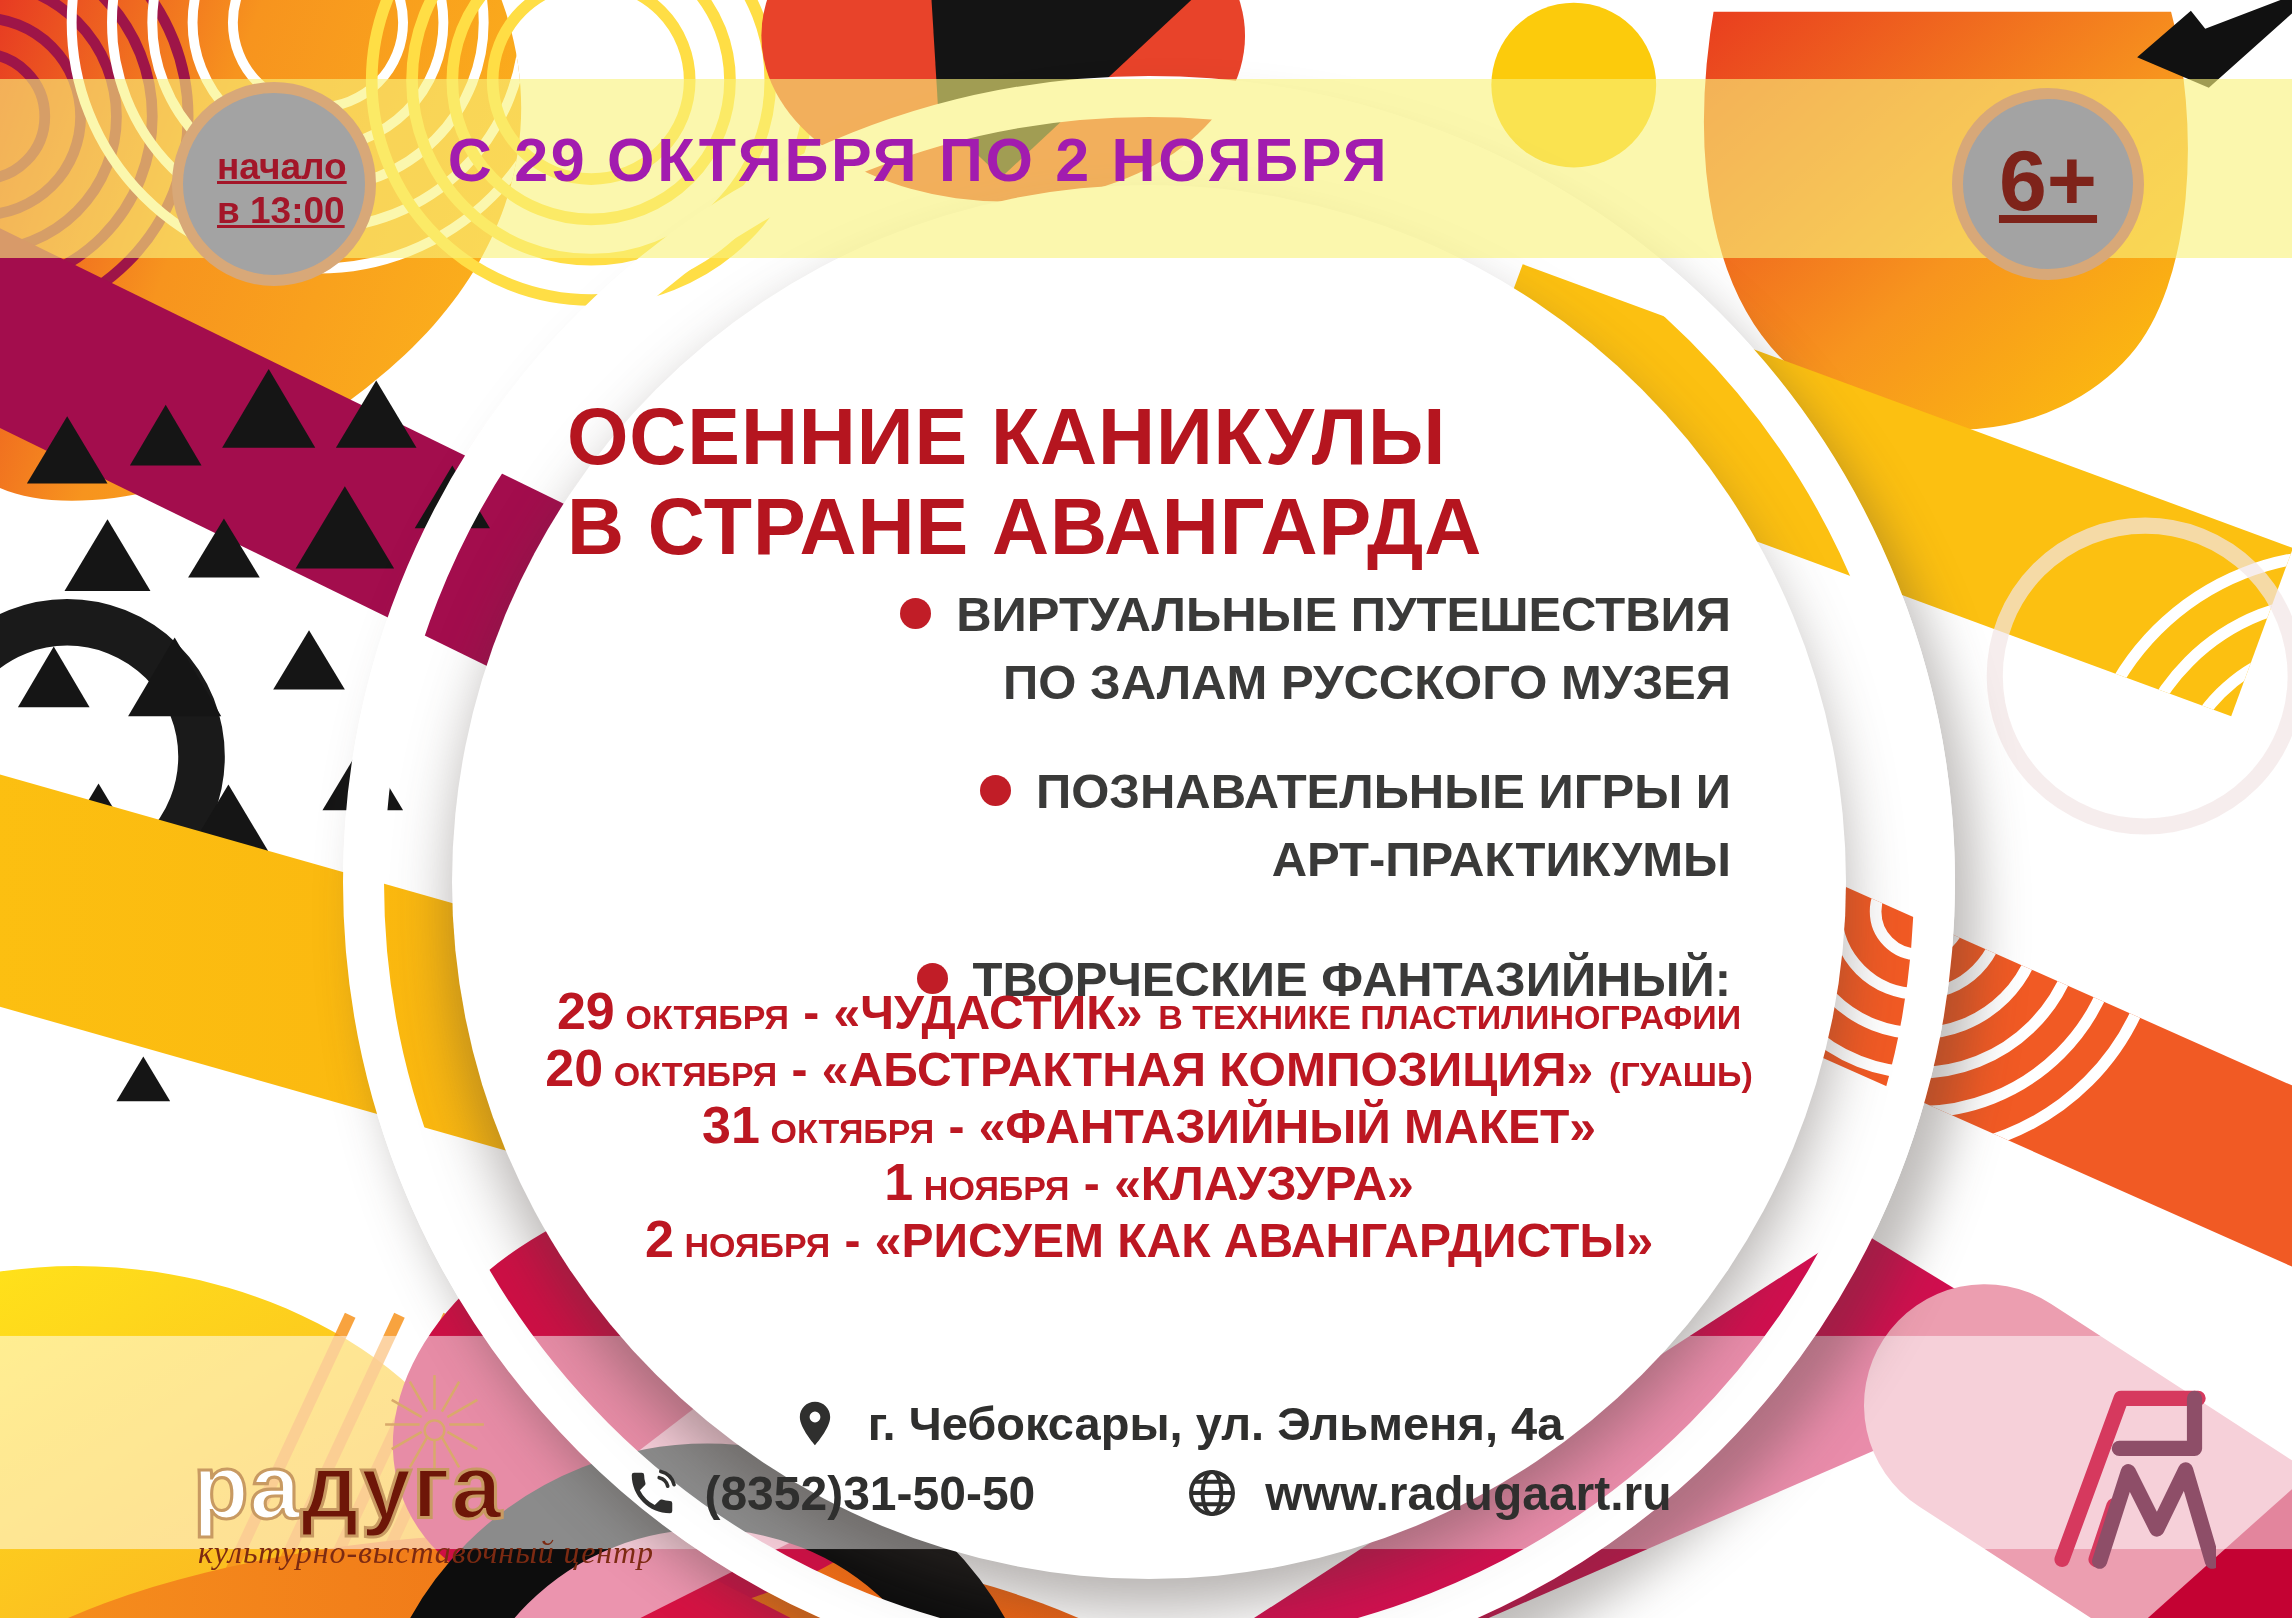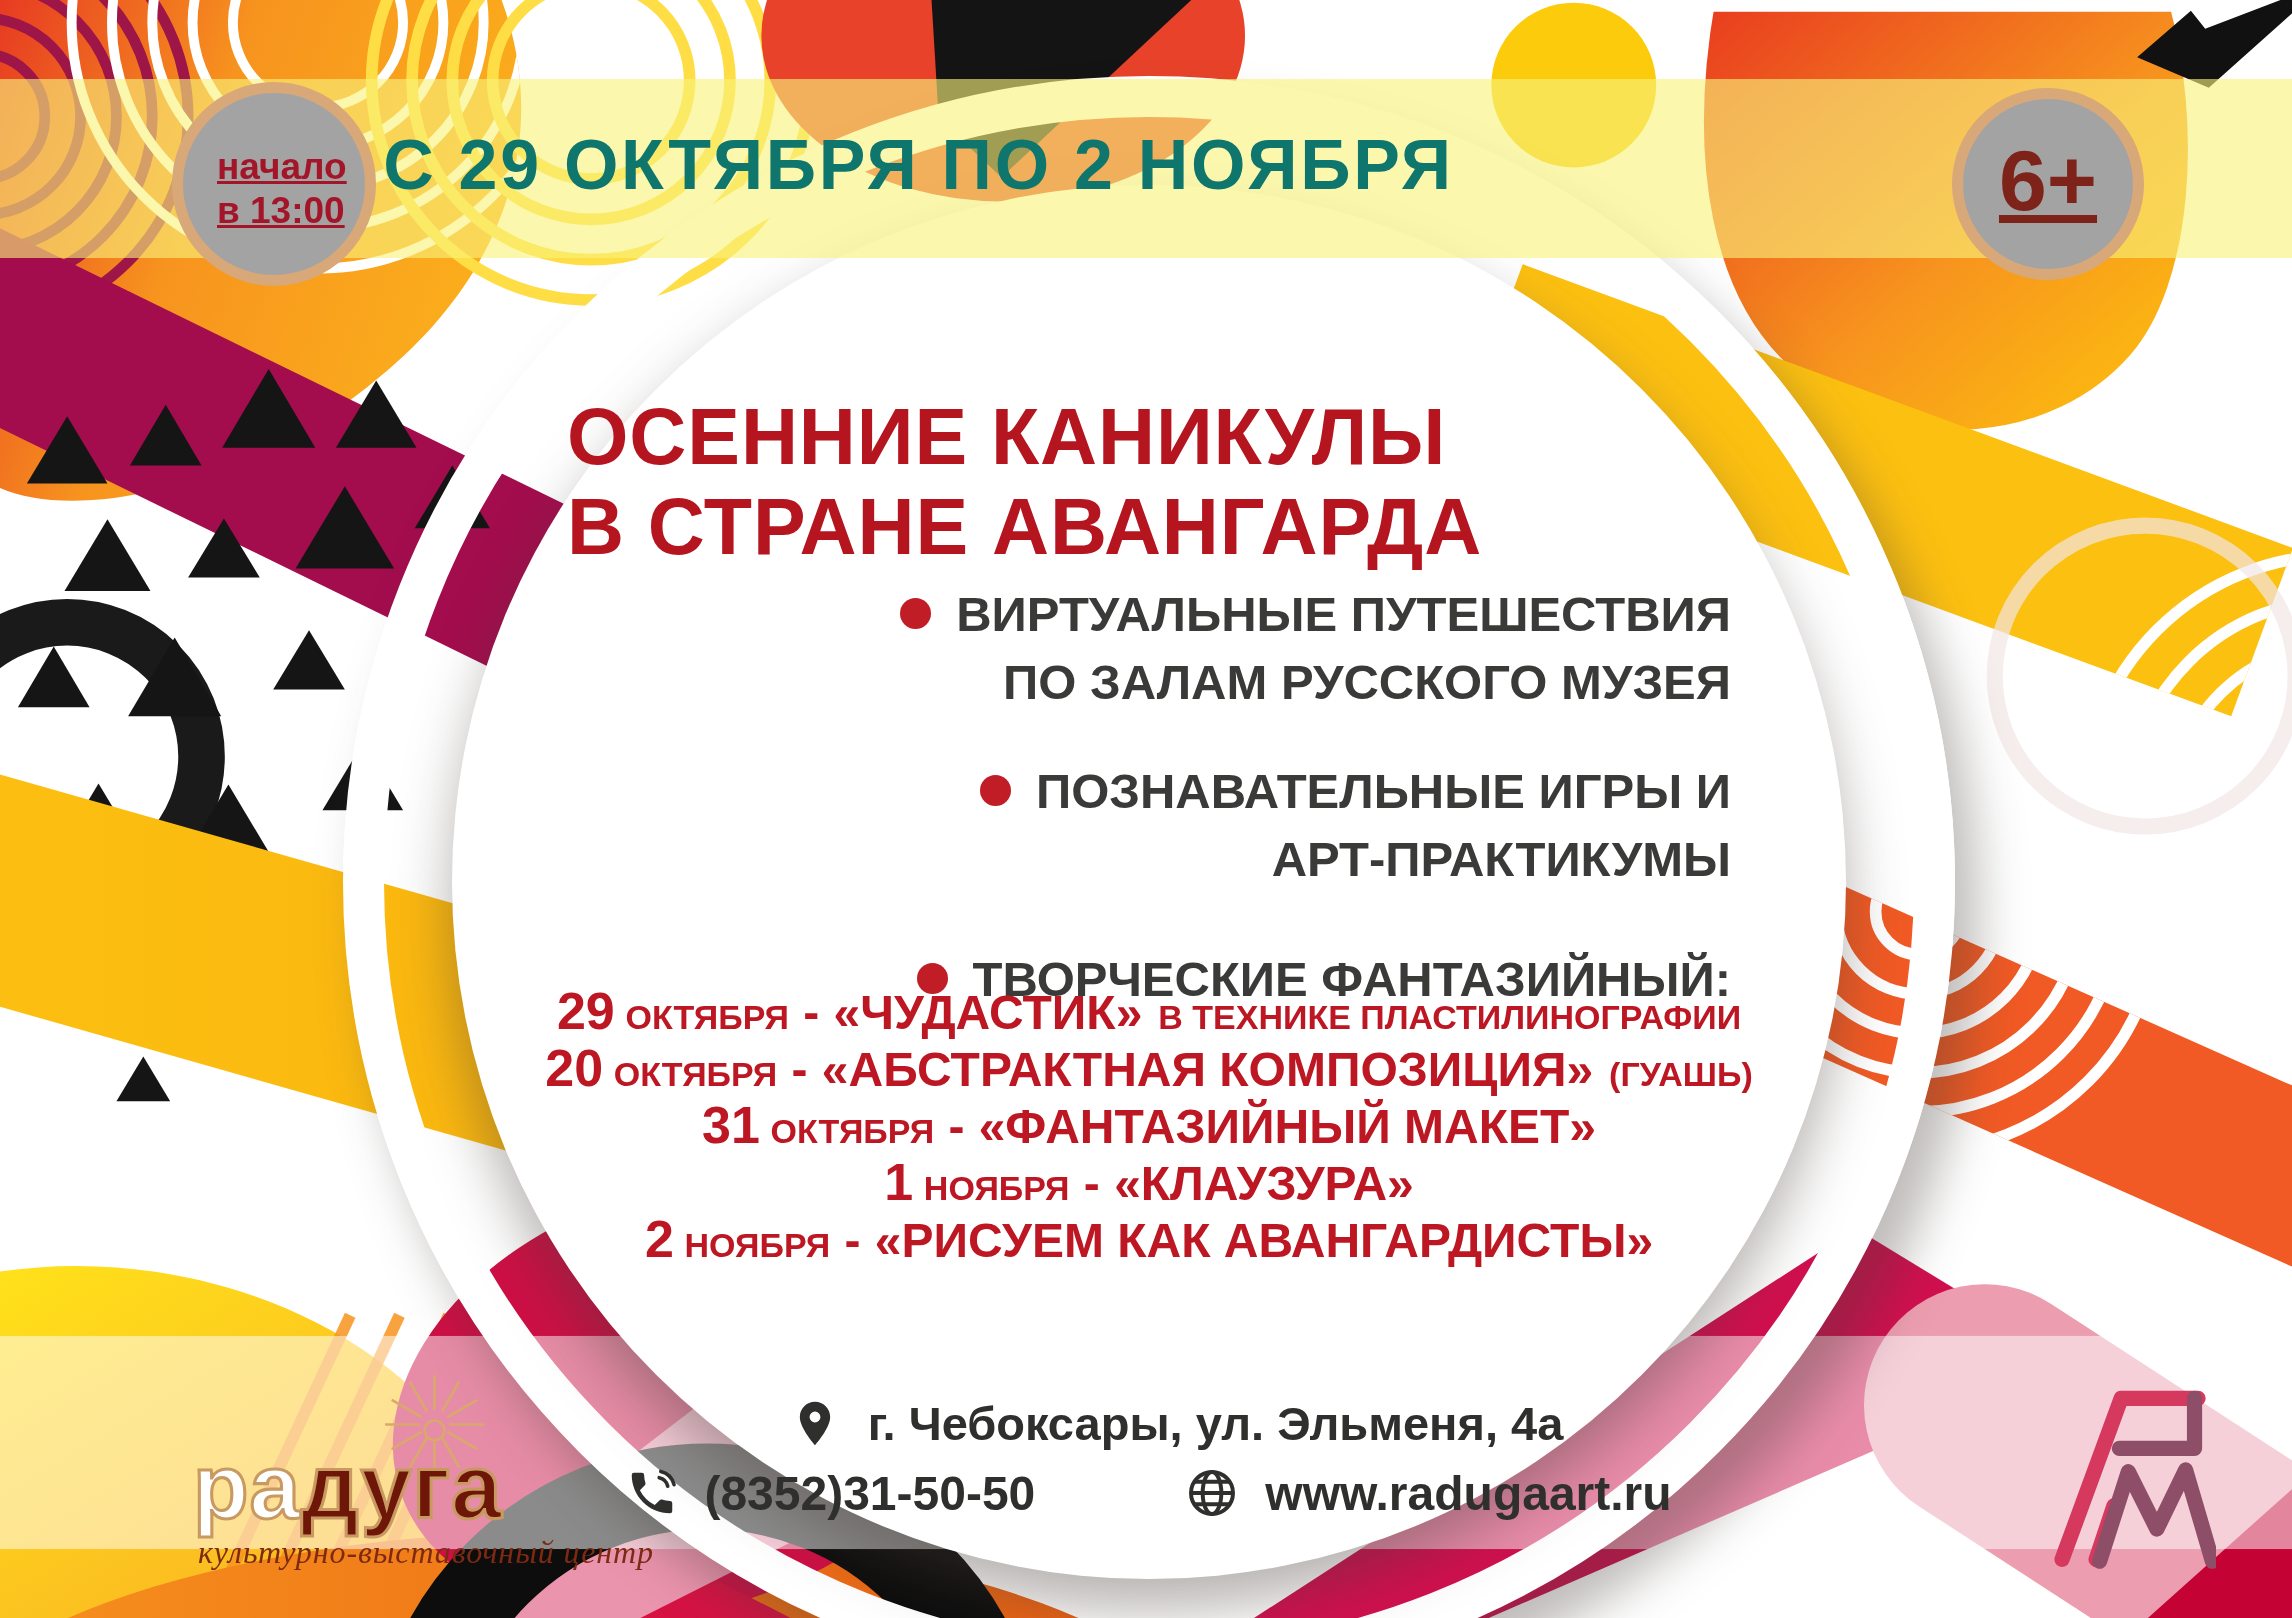--- a/index.html
+++ b/index.html
@@ -8,21 +8,21 @@
   .stage *{box-sizing:border-box;}
   svg.bg{position:absolute;left:0;top:0;width:2293px;height:1618px;}
 
   .outer-ring{position:absolute;left:343px;top:76px;width:1612px;height:1612px;border-radius:50%;
     border:41px solid #fff;box-shadow:23px 36px 49px rgba(70,60,55,.35);}
   .disc{position:absolute;left:452px;top:185px;width:1394px;height:1394px;border-radius:50%;
     background:#fff;box-shadow:0 30px 57px rgba(70,60,55,.4);}
 
   .banner{position:absolute;left:0;top:79px;width:2293px;height:179px;background:rgba(249,242,122,.62);}
   .banner-text{position:absolute;left:0;top:125px;width:1837px;text-align:center;
-    font-size:70px;font-weight:bold;letter-spacing:2.7px;color:#0f766e;}
+    font-size:61px;font-weight:bold;letter-spacing:2.7px;color:#a21caf;}
 
   .badge{position:absolute;border-radius:50%;background:#a3a3a3;border:11.6px solid #D8A878;text-decoration:underline;}
   .badge-start{left:172px;top:82px;width:204px;height:204px;padding-top:52px;padding-left:34px;
     font-size:37px;font-weight:bold;color:#A31629;line-height:1.18;}
   .badge-age{left:1952px;top:88px;width:192px;height:192px;text-align:center;
     font-size:86px;font-weight:bold;color:#7E231A;line-height:163px;}
 
   .title{position:absolute;left:567px;top:392px;width:1164px;text-align:left;
     font-size:79px;font-weight:bold;color:#B5151F;line-height:1.14;letter-spacing:0.9px;}
 

